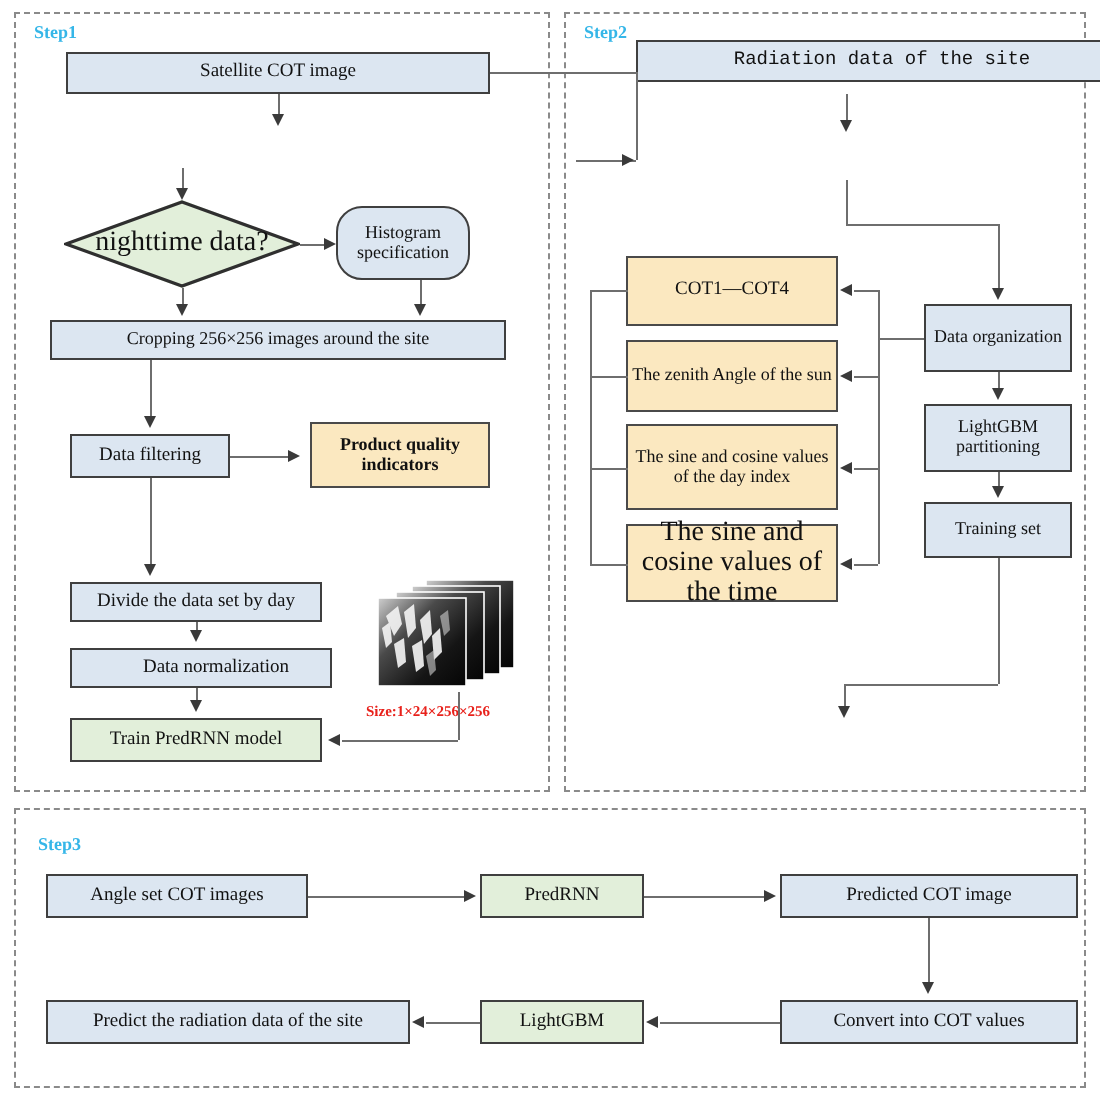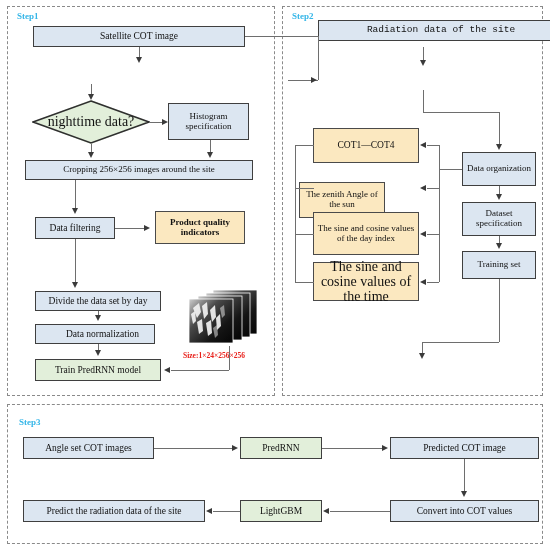--- a/index.html
+++ b/index.html
@@ -56,35 +56,35 @@
 
 
   <div class="diamond-wrap" style="left:32px;top:100px;width:118px;height:44px;">
     <div class="diamond"></div>
     <svg class="diamond-brd" viewBox="0 0 118 44" preserveAspectRatio="none">
       <polygon points="59,1 117,22 59,43 1,22" fill="none" stroke="#2f2f2f" stroke-width="1.6"></polygon>
     </svg>
     <div class="diamond-txt">nighttime data?</div>
   </div>
 
-  <div class="node blue" style="left:168px;top:103px;width:81px;height:37px;font-size:9px;">
+  <div class="node blue" style="left:168px;top:103px;width:67px;height:37px;font-size:9px;border-radius:13px;">
     <span>Histogram specification</span>
   </div>
 
   <div class="node blue" style="left:25px;top:160px;width:228px;height:20px;font-size:9px;">Cropping 256×256 images around the site</div>
 
   <div class="node blue" style="left:35px;top:217px;width:80px;height:22px;font-size:9.5px;">Data filtering</div>
 
   <div class="node yellow" style="left:155px;top:211px;width:90px;height:33px;font-size:9px;font-weight:bold;">
     <span>Product quality indicators</span>
   </div>
 
   <div class="node blue" style="left:35px;top:291px;width:126px;height:20px;font-size:9.5px;">Divide the data set by day</div>
 
-  <div class="node blue" style="left:35px;top:324px;width:120px;height:20px;font-size:9.5px;padding-left:17px;">Data normalization</div>
+  <div class="node blue" style="left:35px;top:324px;width:131px;height:20px;font-size:9.5px;padding-left:17px;">Data normalization</div>
 
   <div class="node green" style="left:35px;top:359px;width:126px;height:22px;font-size:9.5px;">Train PredRNN model</div>
 
   <div class="imgstack" style="left:185px;top:288px;width:76px;height:58px;">
     <svg width="76" height="58" viewBox="0 0 76 58">
       <defs>
         <linearGradient id="g1" x1="0" y1="0" x2="1" y2="1">
           <stop offset="0%" stop-color="#cfcfcf"></stop>
             <stop offset="35%" stop-color="#4a4a4a"></stop>
           <stop offset="70%" stop-color="#151515"></stop>
@@ -146,38 +146,38 @@
 
   <div class="ln lnv" style="left:229px;top:346px;height:24px;"></div>
   <div class="ln lnh" style="left:171px;top:370px;width:58px;"></div>
   <div class="arw arw-l" style="left:164px;top:366.5px;"></div>
 
   <div class="node blue" style="left:318px;top:20px;width:246px;height:21px;font-size:9.5px;font-family:Liberation Mono, monospace;">Radiation data of the site</div>
 
 
   <div class="node yellow" style="left:313px;top:128px;width:106px;height:35px;font-size:9.5px;">COT1—COT4</div>
 
-  <div class="node yellow" style="left:299px;top:170px;width:86px;height:36px;font-size:9px;margin-top:12px;">
+  <div class="node yellow" style="left:313px;top:170px;width:106px;height:36px;font-size:9px;">
     <span>The zenith Angle of the sun</span>
   </div>
 
   <div class="node yellow" style="left:313px;top:212px;width:106px;height:43px;font-size:9px;">
     <span>The sine and cosine values of the day index</span>
   </div>
 
   <div class="node yellow" style="left:313px;top:262px;width:106px;height:39px;font-size:14px;">
     <span>The sine and cosine values of the time</span>
   </div>
 
   <div class="node blue" style="left:462px;top:152px;width:74px;height:34px;font-size:9px;">
     <span>Data organization</span>
   </div>
 
   <div class="node blue" style="left:462px;top:202px;width:74px;height:34px;font-size:9px;">
-    <span>Dataset specification</span>
+    <span>LightGBM partitioning</span>
   </div>
 
   <div class="node blue" style="left:462px;top:251px;width:74px;height:28px;font-size:9px;">Training set</div>
 
 
   <div class="ln lnh" style="left:245px;top:36px;width:74px;"></div>
   <div class="ln lnv" style="left:318px;top:36px;height:44px;"></div>
   <div class="ln lnh" style="left:288px;top:80px;width:30px;"></div>
   <div class="arw arw-r" style="left:311px;top:76.5px;"></div>
 

